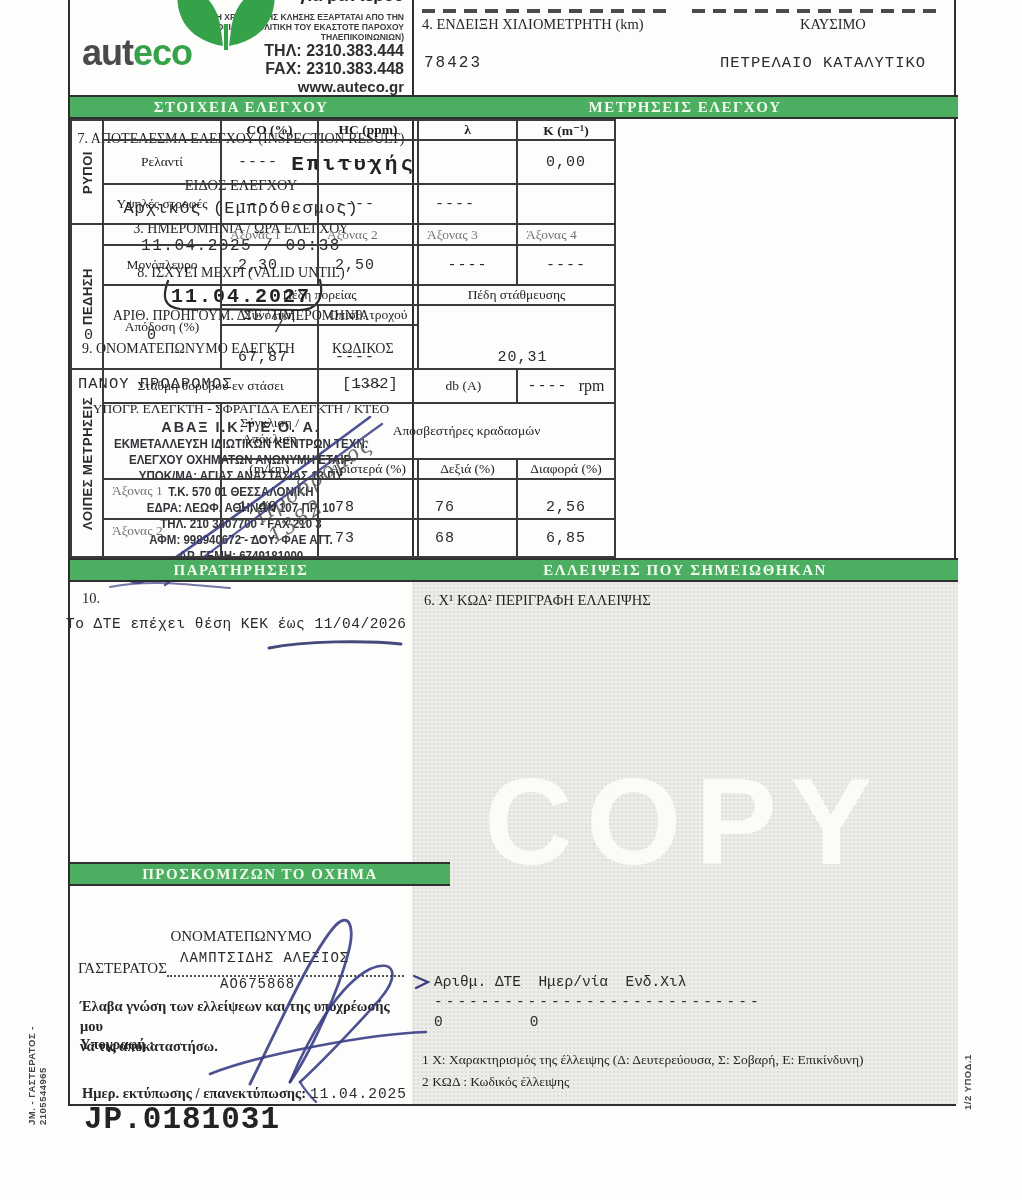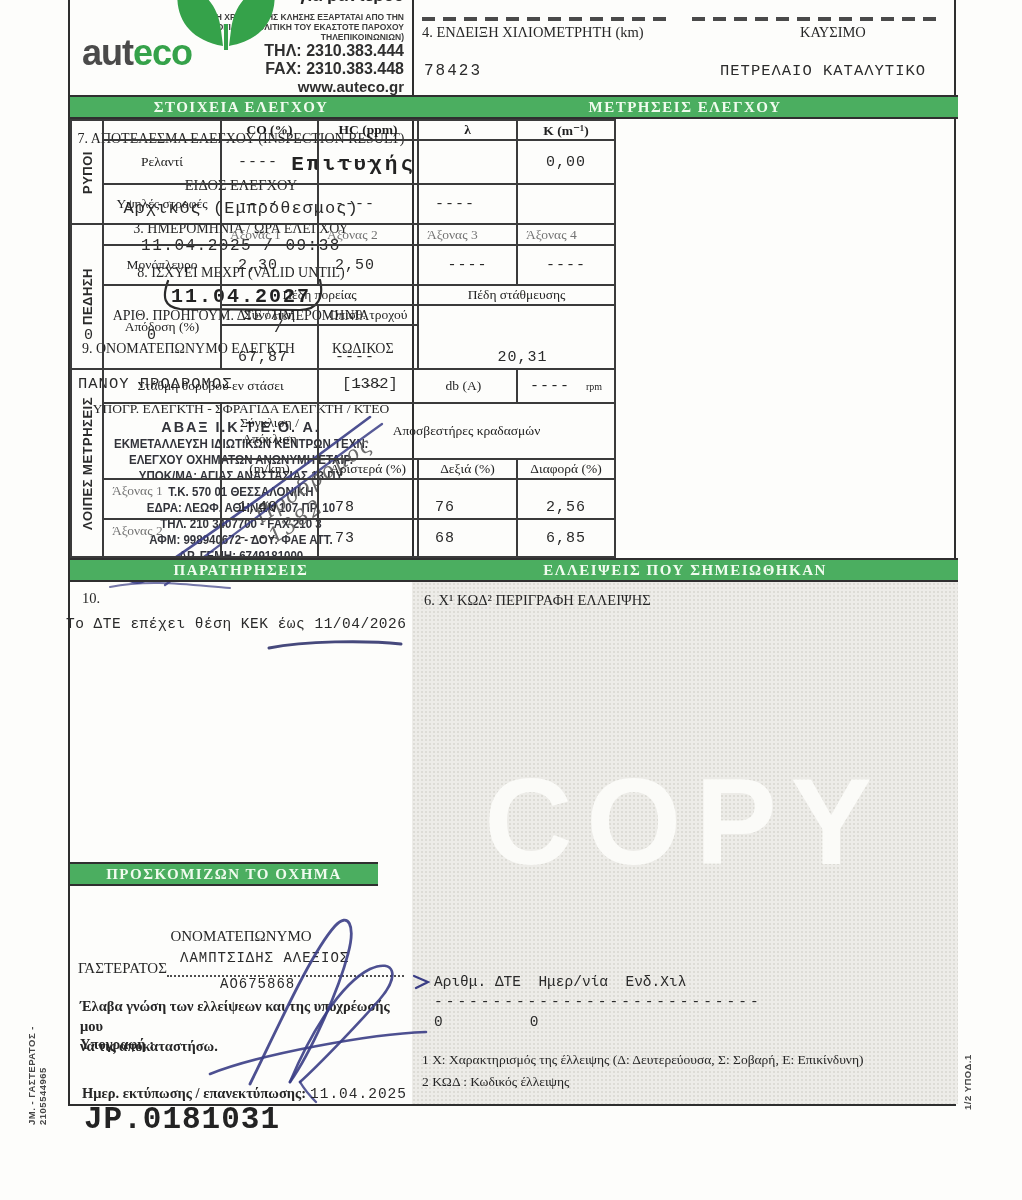--- a/index.html
+++ b/index.html
@@ -87,21 +87,21 @@
         <span>ΤΗΛ:</span>
         <span>2310.383.444</span>
       </div>
       <div class="abs contact" style="right:8px;top:60px;font-size:16px;">
         <span>FAX:</span>
         <span>2310.383.448</span>
       </div>
       <div class="abs contact" style="right:8px;top:78px;font-size:15px;">www.auteco.gr</div>
     </div>
 
-    <div class="abs" style="left:342px;top:16px;width:546px;height:95px;overflow:hidden;">
+    <div class="abs" style="left:342px;top:8px;width:546px;height:95px;overflow:hidden;">
       <div class="clip-frag" style="left:10px;top:1px;width:250px;"></div>
       <div class="clip-frag" style="left:280px;top:1px;width:250px;"></div>
       <div class="abs serif" style="left:10px;top:8px;font-size:14.5px;">4. ΕΝΔΕΙΞΗ ΧΙΛΙΟΜΕΤΡΗΤΗ (km)</div>
       <div class="abs serif" style="left:388px;top:8px;font-size:14.5px;">ΚΑΥΣΙΜΟ</div>
       <div class="abs mono" style="left:12px;top:46px;font-size:16px;letter-spacing:2px;color:#2c2c2c;">78423</div>
       <div class="abs mono" style="left:308px;top:46px;font-size:15.5px;letter-spacing:1px;color:#2c2c2c;">ΠΕΤΡΕΛΑΙΟ ΚΑΤΑΛΥΤΙΚΟ</div>
     </div>
 
     <div class="bar" style="left:0;top:95px;width:342px;">ΣΤΟΙΧΕΙΑ ΕΛΕΓΧΟΥ</div>
     <div class="bar" style="left:342px;top:95px;width:546px;">ΜΕΤΡΗΣΕΙΣ ΕΛΕΓΧΟΥ</div>
@@ -220,21 +220,21 @@
         <td class="lab" colspan="2">Στάθμη θορύβου εν στάσει</td>
         <td colspan="2">
           <div class="splitcell">
                 <span class="mono" style="font-size:15px;letter-spacing:1px;">---</span>
                 <span class="serif" style="font-size:13.5px;">db (A)</span>
               </div>
         </td>
         <td>
           <div class="splitcell">
                 <span class="mono" style="font-size:15px;letter-spacing:1px;">----</span>
-                <span class="serif" style="font-size:10px;">rpm</span>
+                <span class="serif" style="font-size:16px;">rpm</span>
               </div>
         </td>
       </tr>
       <tr style="height:56px;">
         <td class="lab" rowspan="2"></td>
         <td class="lab">Σύγκλιση / Απόκλιση</td>
         <td class="lab" colspan="3">Αποσβεστήρες κραδασμών</td>
       </tr>
       <tr style="height:20px;">
         <td class="lab">(m/km)</td>
@@ -276,21 +276,21 @@
       <svg class="abs" style="left:0;top:390px;" width="22" height="20" viewBox="0 0 22 20">
         <path d="M2,4 L16,10 L4,16" fill="none" stroke="#3a3d85" stroke-width="2.2" stroke-linecap="round"></path>
       </svg>
       <div class="abs mono" style="left:22px;top:392px;font-size:14.5px;color:#2a2a2a;white-space:pre;">Αριθμ. ΔΤΕ  Ημερ/νία  Ενδ.Χιλ</div>
       <div class="abs mono" style="left:22px;top:412px;font-size:14.5px;letter-spacing:3px;color:#2a2a2a;">----------------------------</div>
       <div class="abs mono" style="left:22px;top:432px;font-size:14.5px;color:#2a2a2a;white-space:pre;">0          0</div>
       <div class="abs serif" style="left:10px;top:470px;font-size:13.5px;">1 Χ: Χαρακτηρισμός της έλλειψης (Δ: Δευτερεύουσα, Σ: Σοβαρή, Ε: Επικίνδυνη)</div>
       <div class="abs serif" style="left:10px;top:492px;font-size:13.5px;">2  ΚΩΔ : Κωδικός έλλειψης</div>
     </div>
 
-    <div class="bar" style="left:0;top:862px;width:308px;">ΠΡΟΣΚΟΜΙΖΩΝ ΤΟ ΟΧΗΜΑ</div>
+    <div class="bar" style="left:0;top:862px;width:380px;">ΠΡΟΣΚΟΜΙΖΩΝ ΤΟ ΟΧΗΜΑ</div>
     <div class="abs" style="left:0;top:924px;width:342px;height:220px;">
       <div class="abs serif" style="left:0;top:4px;width:342px;text-align:center;font-size:15px;">ΟΝΟΜΑΤΕΠΩΝΥΜΟ</div>
       <div class="abs mono" style="left:110px;top:26px;font-size:14px;letter-spacing:1px;color:#2a2a2a;">ΛΑΜΠΤΣΙΔΗΣ ΑΛΕΞΙΟΣ</div>
       <div class="abs" style="left:8px;top:36px;width:326px;display:flex;align-items:flex-end;">
         <span class="serif" style="font-size:15px;">ΓΑΣΤΕΡΑΤΟΣ</span>
         <span class="dots" style="flex:1;height:14px;"></span>
       </div>
       <div class="abs mono" style="left:150px;top:52px;font-size:14px;letter-spacing:1px;color:#2a2a2a;">ΑΟ675868</div>
       <div class="abs serif" style="left:10px;top:72px;width:320px;font-size:14.5px;font-weight:bold;white-space:pre-line;line-height:20px;">Έλαβα γνώση των ελλείψεων και της υποχρέωσής μου
 να τις αποκαταστήσω.</div>

